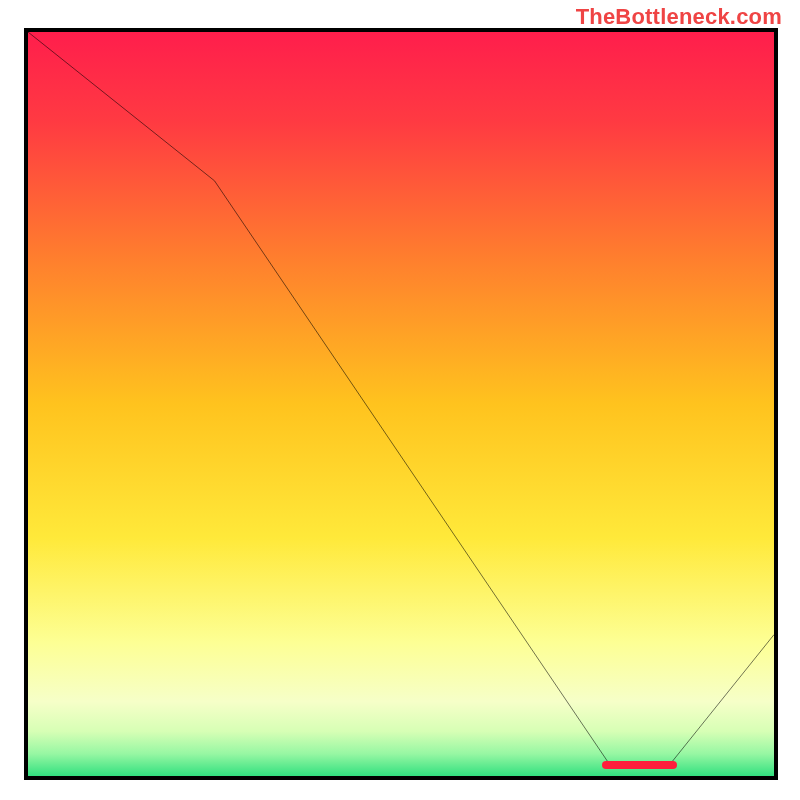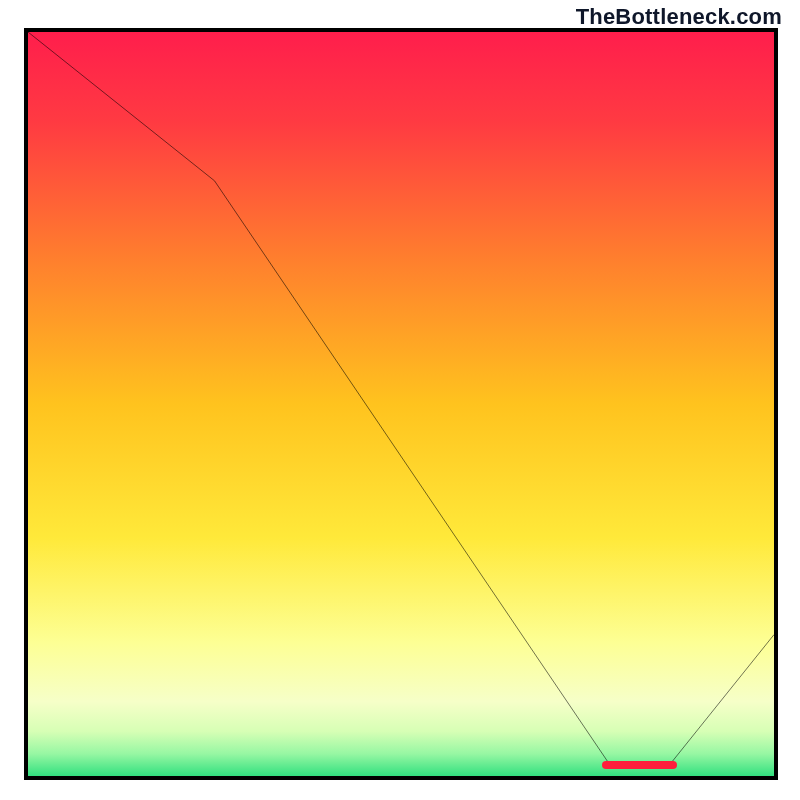--- a/index.html
+++ b/index.html
@@ -15,21 +15,21 @@
     position: relative;
     width: 800px;
     height: 800px;
   }
   .watermark {
     position: absolute;
     top: 4px;
     right: 18px;
     font-size: 22px;
     font-weight: 600;
-    color: #0f172a;
+    color: #ef4444;
     letter-spacing: 0.2px;
   }
   .plot-area {
     position: absolute;
     left: 24px;
     top: 28px;
     width: 754px;
     height: 752px;
     box-sizing: border-box;
     border: 4px solid #000;

